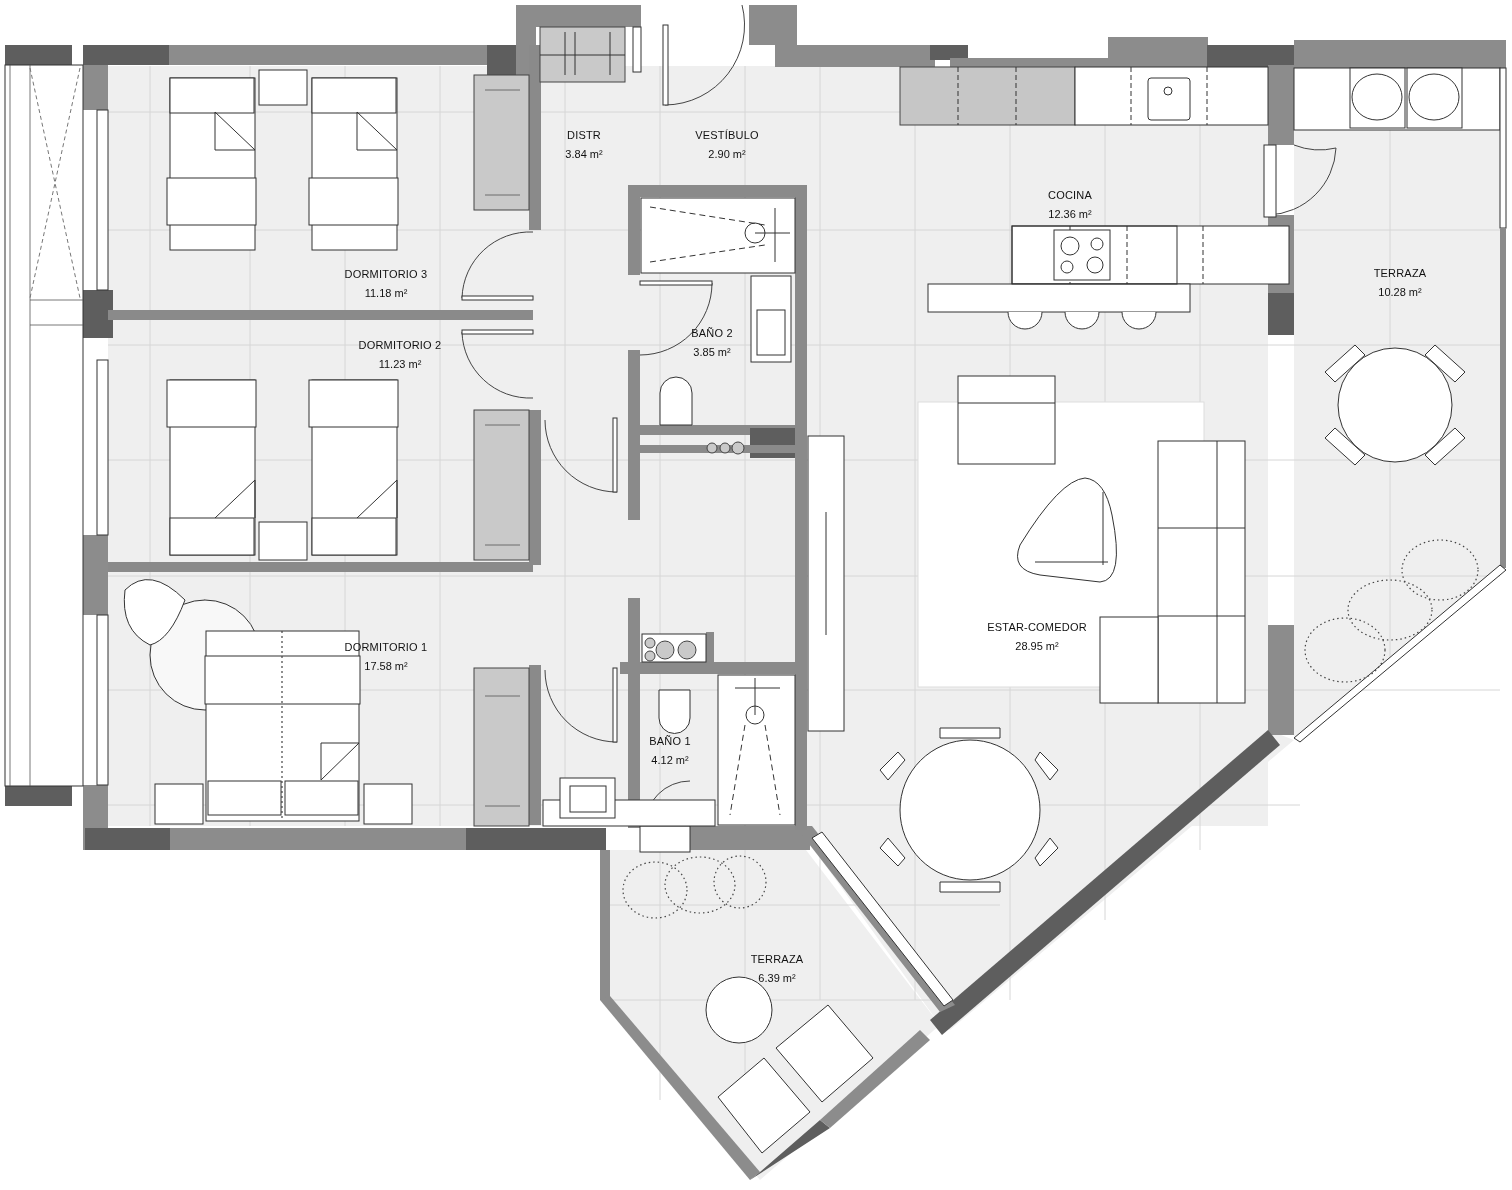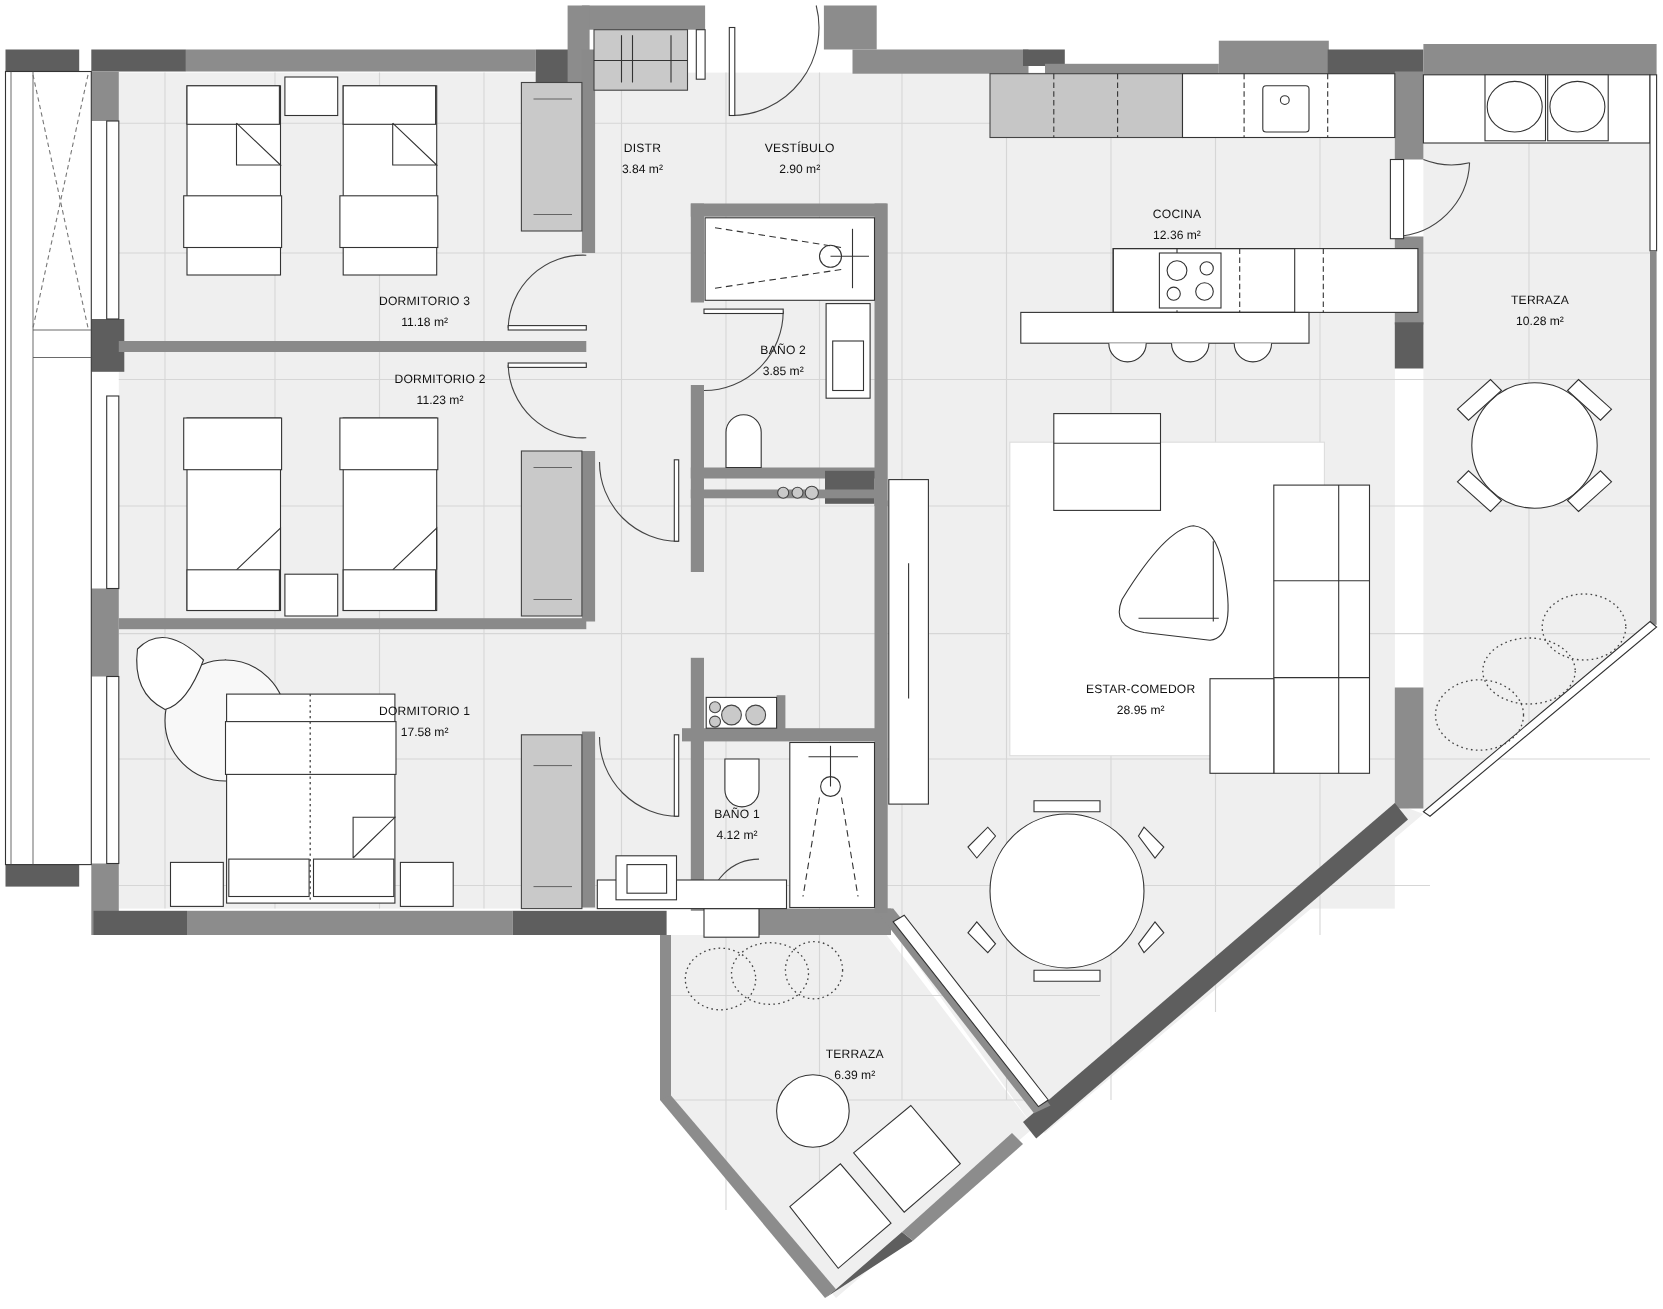--- a/index.html
+++ b/index.html
@@ -333,21 +333,21 @@
   <span class="area">12.36 m²</span>
 </div>
 <div class="label" style="left:386px; top:265px;">
   <span class="name">DORMITORIO 3</span>
   <span class="area">11.18 m²</span>
 </div>
 <div class="label" style="left:400px; top:336px;">
   <span class="name">DORMITORIO 2</span>
   <span class="area">11.23 m²</span>
 </div>
-<div class="label" style="left:712px; top:310px;">
+<div class="label" style="left:712px; top:324px;">
   <span class="name">BAÑO 2</span>
   <span class="area">3.85 m²</span>
 </div>
 <div class="label" style="left:1400px; top:264px;">
   <span class="name">TERRAZA</span>
   <span class="area">10.28 m²</span>
 </div>
 <div class="label" style="left:386px; top:590px;margin-top:48px;">
   <span class="name">DORMITORIO 1</span>
   <span class="area">17.58 m²</span>

